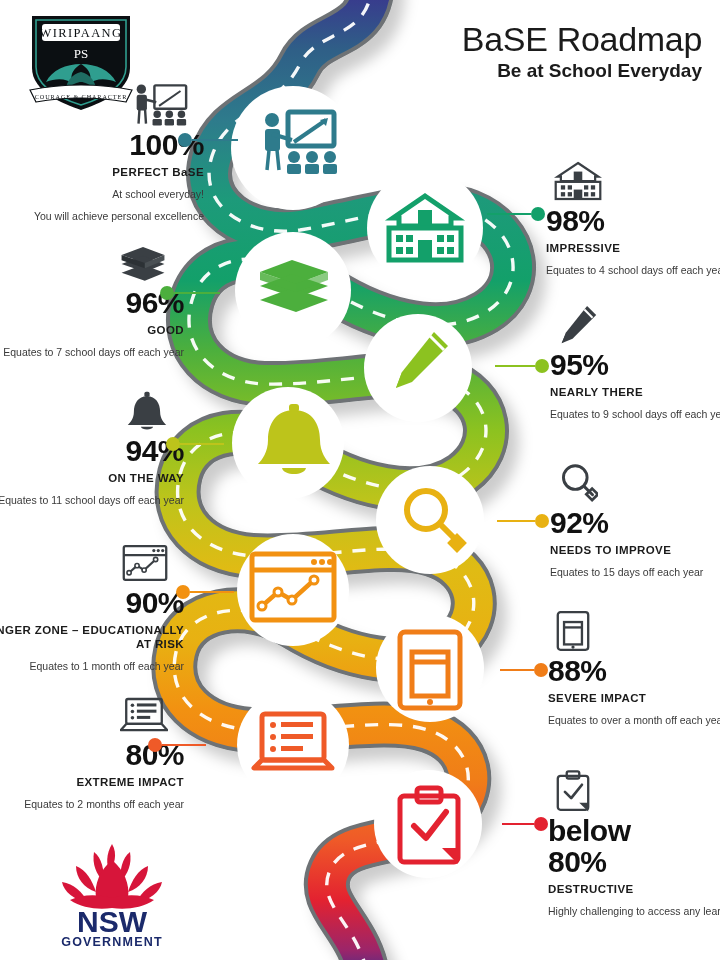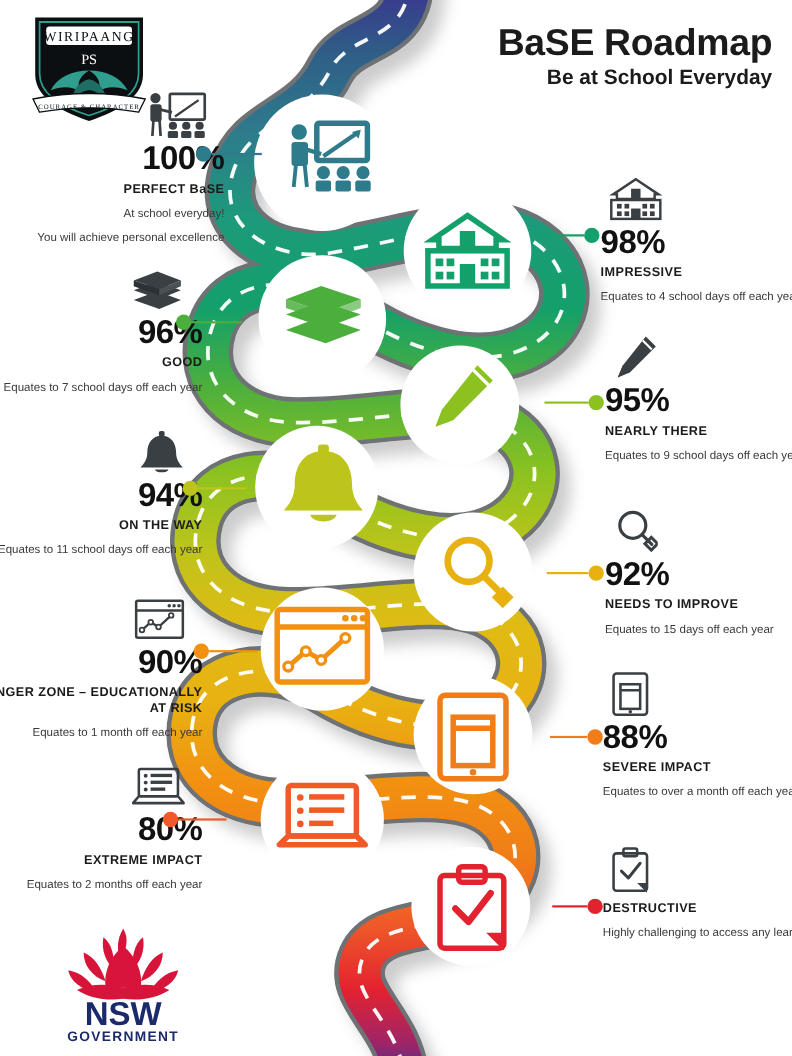--- a/index.html
+++ b/index.html
@@ -26,21 +26,21 @@
 
   
   #header {
     position: absolute;
     right: 18px; top: 22px;
     text-align: right;
     z-index: 30;
   }
   #header .main-title {
     font-size: 34px;
-    font-weight: bold;
+    font-weight: normal;
     color: #1b1b1b;
     letter-spacing: -0.3px;
     line-height: 1.05;
   }
   #header .sub-title {
     font-size: 19px;
     color: #1b1b1b;
     margin-top: 3px;
     line-height: 1.1;
     font-weight: bold;
@@ -538,20 +538,21 @@
     <span class="stem" style="background:#ef5a28"></span>
   </div>
 
   <div class="milestone right" style="left:548px; top:768px;">
     <svg class="ms-icon" viewBox="0 0 38 46" width="34" height="42">
       <rect x="2" y="6" width="34" height="38" rx="3" fill="none" stroke="#3a3f44" stroke-width="2.6"></rect>
       <rect x="12" y="1" width="14" height="8" rx="2" fill="none" stroke="#3a3f44" stroke-width="2.6"></rect>
       <path d="M10 24 L17 31 L29 16" fill="none" stroke="#3a3f44" stroke-width="3" stroke-linecap="round" stroke-linejoin="round"></path>
       <path d="M26 36 L36 36 L36 46 Z" fill="#3a3f44"></path>
     </svg>
+    <div class="ms-pct two-line" style="max-width:120px;">below 80%</div>
     <div class="ms-label">DESTRUCTIVE</div>
     <div class="ms-desc">Highly challenging to access any learning</div>
   </div>
   <div class="connector to-left" style="left:502px; top:817px; width:46px;">
     <span class="stem" style="background:#e32230"></span>
     <span class="dot" style="background:#e32230"></span>
   </div>
 
   <svg id="nsw-logo" viewBox="0 0 140 112">
     <g fill="#d7153a">

